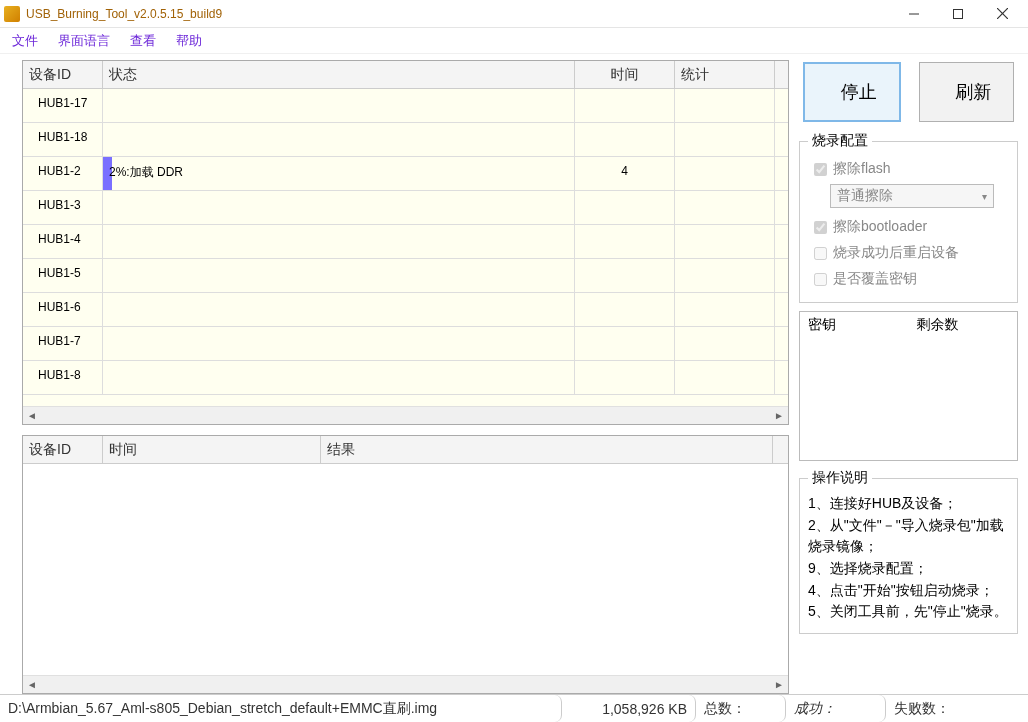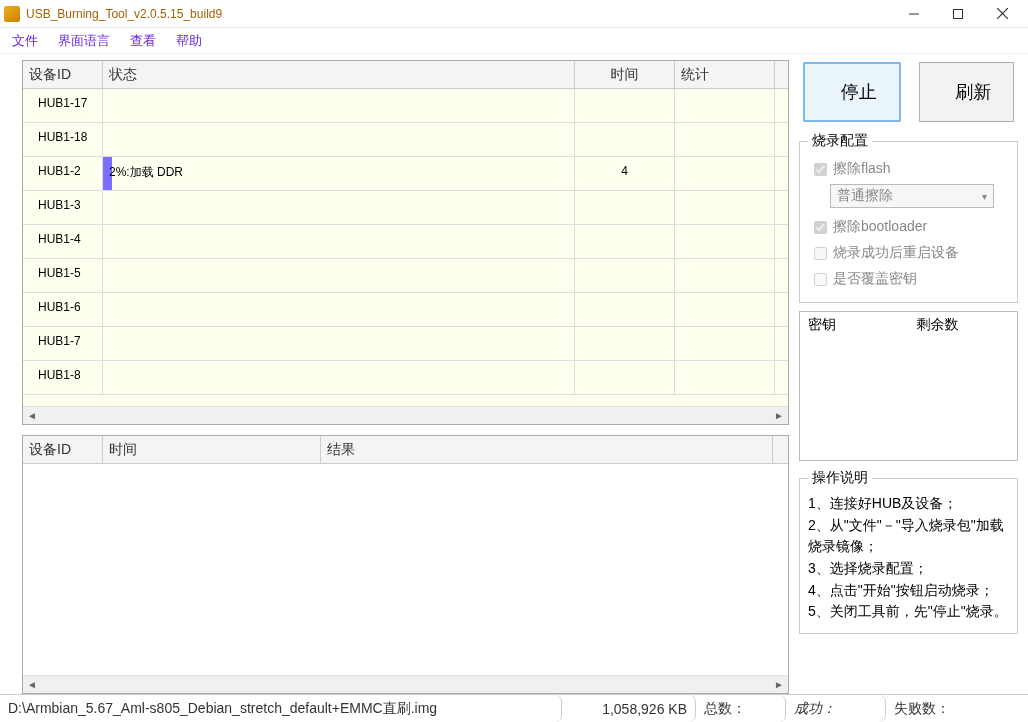--- a/index.html
+++ b/index.html
@@ -421,21 +421,21 @@
         <div class="kh">密钥</div>
         <div class="kh">剩余数</div>
       </div>
     </div>
 
     <fieldset>
       <legend>操作说明</legend>
       <div class="instructions">
         <div>1、连接好HUB及设备；</div>
         <div>2、从"文件"－"导入烧录包"加载烧录镜像；</div>
-        <div>3、选择烧录配置；</div>
+        <div>9、选择烧录配置；</div>
         <div>4、点击"开始"按钮启动烧录；</div>
         <div>5、关闭工具前，先"停止"烧录。</div>
       </div>
     </fieldset>
   </div>
 </div>
 
 <div class="statusbar">
   <div class="cell path">D:\Armbian_5.67_Aml-s805_Debian_stretch_default+EMMC直刷.img</div>
   <div class="cell size">1,058,926 KB</div>

